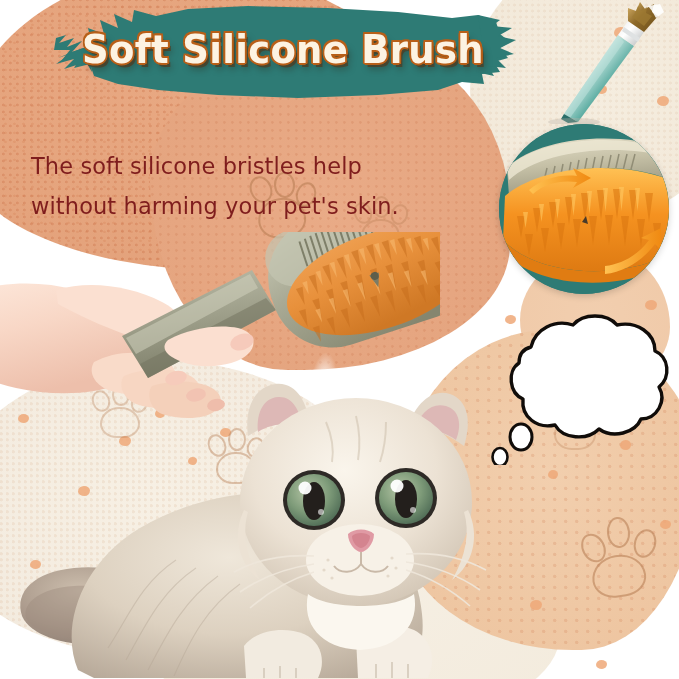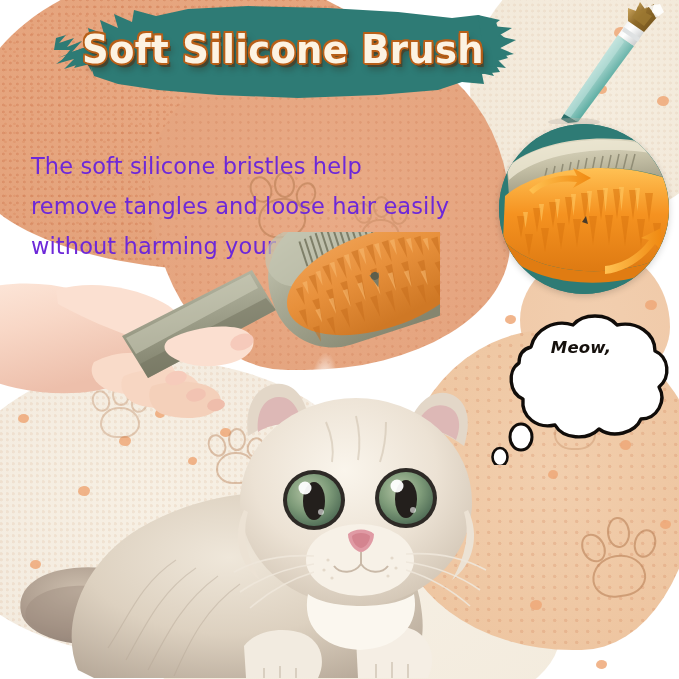--- a/index.html
+++ b/index.html
@@ -83,21 +83,21 @@
     transform:scaleY(1.06);
   }
 
   
   #paintbrush{position:absolute;left:548px;top:2px;width:120px;height:122px;}
 
   
   #body-copy{
     position:absolute;left:31px;top:146px;width:460px;
     font-family:"DejaVu Sans",sans-serif;
-    font-size:22.5px;line-height:40px;color:#6d28d9;font-weight:500;
+    font-size:22.5px;line-height:40px;color:#7f1d1d;font-weight:500;
     letter-spacing:.1px;
   }
   #body-copy .ln{display:block;white-space:nowrap;}
 
   
   #inset{position:absolute;left:499px;top:124px;width:170px;height:170px;border-radius:50%;overflow:hidden;
          background:#2e7b75;box-shadow:0 2px 7px rgba(0,0,0,.18);}
   #inset svg{display:block;}
 
   
@@ -250,21 +250,20 @@
       <path d="M84 15 L96 24 L104 14 L98 11 L99 5 L93 9 L90 4 L87 11 Z" fill="#a07c33" opacity=".7"></path>
 
       <path d="M100 4 L112 2 L116 10 L108 16 L104 9 Z" fill="#ffffff" opacity=".88"></path>
 
       <ellipse cx="26" cy="120" rx="26" ry="4" fill="#b9b2a6" opacity=".35"></ellipse>
     </svg>
   </div>
 
   <div id="body-copy">
     <span class="ln">The soft silicone bristles help</span>
-    <span class="ln">remove tangles and loose hair easily</span>
     <span class="ln">without harming your pet's skin.</span>
   </div>
 
   <div id="inset">
     <svg width="170" height="170" viewBox="0 0 170 170" aria-hidden="true">
       <defs>
         <linearGradient id="insetHousing" x1="0" y1="0" x2="0.3" y2="1">
           <stop offset="0%" stop-color="#e6e0cb"></stop>
           <stop offset="50%" stop-color="#c5c0a6"></stop>
           <stop offset="100%" stop-color="#9c9881"></stop>
@@ -589,16 +588,15 @@
       <path d="M44 34 C48 16 68 6 86 12 C96 0 120 0 130 12
                C150 8 168 20 168 38 C182 44 184 64 172 74
                C180 88 170 106 154 106 C148 120 126 126 112 116
                C100 128 76 126 68 112 C50 116 34 104 36 86
                C22 80 20 58 32 50 C32 42 36 36 44 34 Z" fill="#ffffff" stroke="#100c09" stroke-width="3.4" stroke-linejoin="round"></path>
       <ellipse cx="34" cy="124" rx="11" ry="13" fill="#ffffff" stroke="#100c09" stroke-width="3"></ellipse>
       <ellipse cx="13" cy="144" rx="7.5" ry="9" fill="#ffffff" stroke="#100c09" stroke-width="2.6"></ellipse>
     </svg>
   </div>
   <div id="bubble-text">
-    <span class="ln">Meow,</span>
   </div>
 
 </div>
 
 </body></html>

